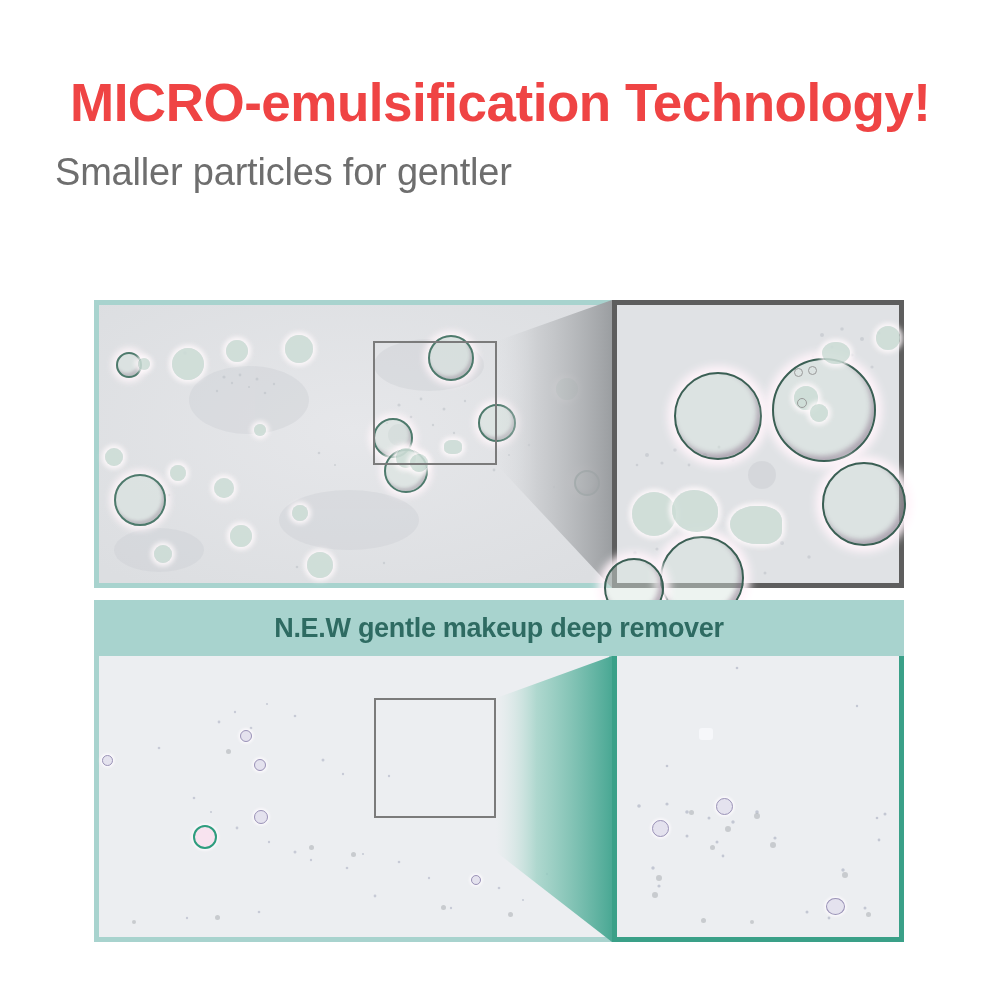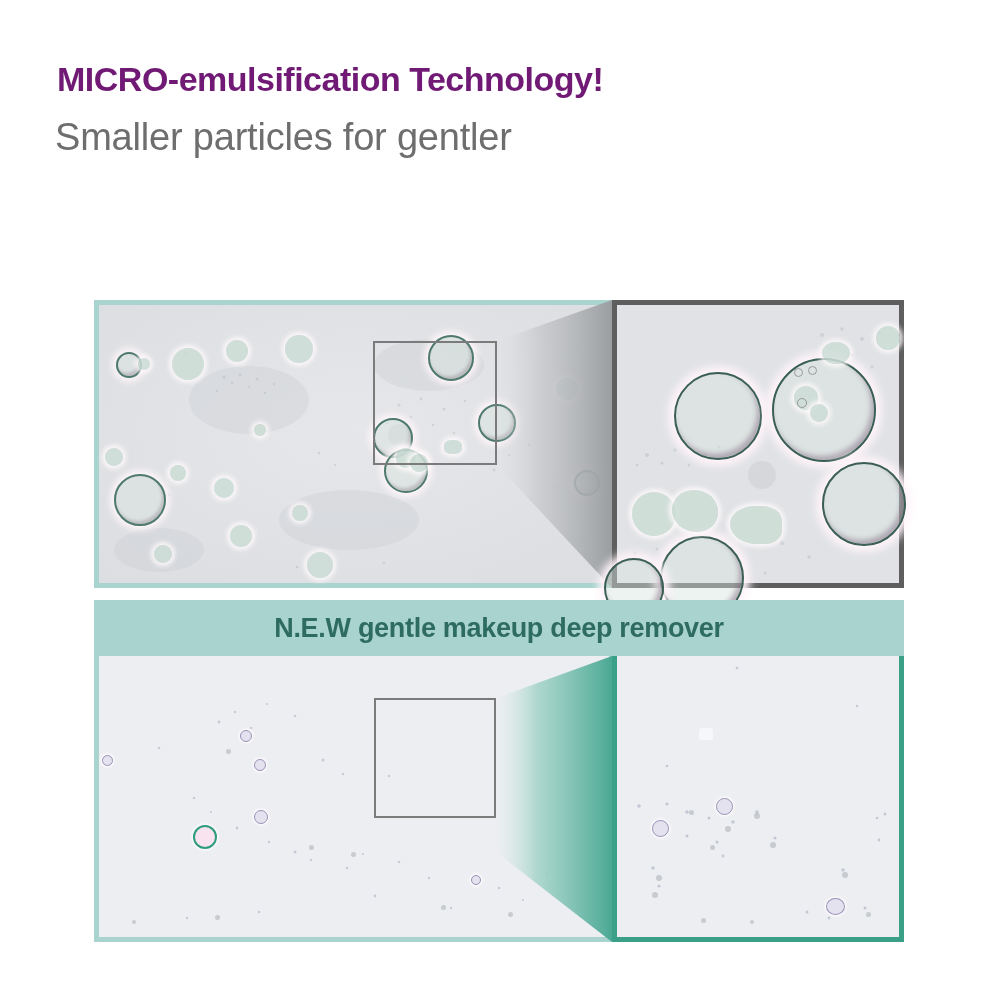--- a/index.html
+++ b/index.html
@@ -7,27 +7,27 @@
     width:1000px;height:1000px;
     background:#ffffff;
     font-family:"Liberation Sans", sans-serif;
     overflow:hidden;
     position:relative;
   }
 
   
   #header{position:absolute;left:55px;top:58px;width:910px;}
   #headline{
-    font-size:34px;
+    font-size:53px;
     font-weight:bold;
     letter-spacing:-0.5px;
-    color:#701a75;
+    color:#ef4444;
     line-height:1.12;
     white-space:nowrap;
-    margin:2px;
+    margin:15px;
   }
   #subheadline{
     margin:14px 0 0 0;
     font-size:38px;
     font-weight:400;
     color:#6e6e6e;
     line-height:1.32;
     letter-spacing:-0.2px;
   }
   #subheadline .l{display:block;}

